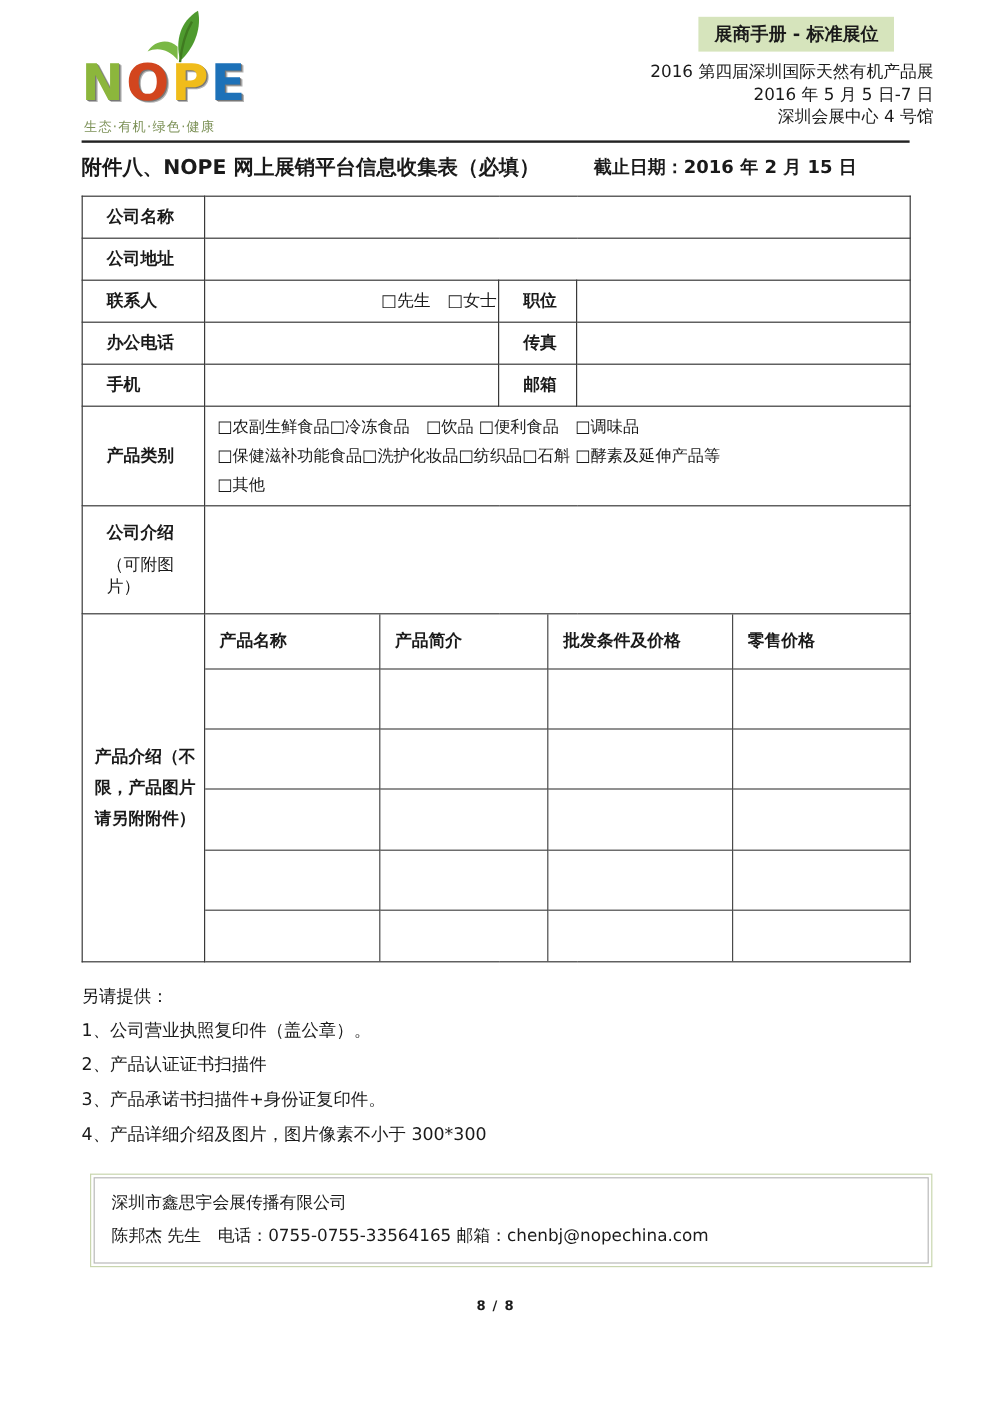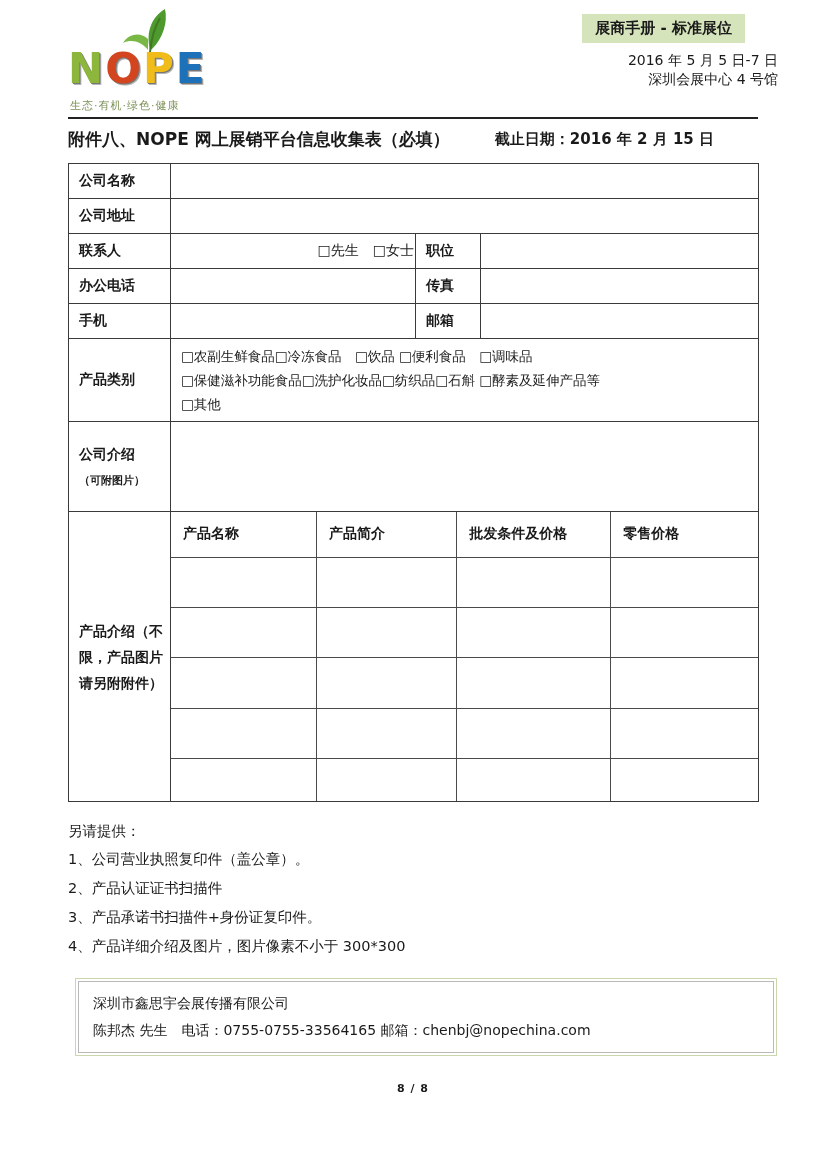--- a/index.html
+++ b/index.html
@@ -31,29 +31,29 @@
   .rule { border-top: 2px solid #222; margin-top: 3px; }
 
   
   .title-row { display: flex; justify-content: space-between; align-items: center; margin: 9px 0 12px 0; gap: 23px; }
   .doc-title { font-size: 17px; font-weight: bold; }
   .deadline { font-size: 15px; font-weight: bold; margin-right: 44px; }
 
   
   table.form { width: 690px; border-collapse: collapse; table-layout: fixed; margin-top: 4px; }
   table.form td { border: 1.5px solid #3a3a3a; }
-  td.lbl { font-weight: bold; font-size: 14px; padding-left: 10px; }
+  td.lbl { font-weight: bold; font-size: 14px; padding-left: 20px; }
   td.val { background: #fff; }
   td.ctr { text-align: right; font-size: 14px; }
   .r35 td { height: 35px; }
   .rcat td { height: 80px; }
   .rcert td { height: 56px; }
   .rintro td { height: 90px; }
   td.multi { font-size: 13.5px; line-height: 24px; padding: 5px 6px 5px 10px; font-weight: normal; }
-  .intro-note { font-size: 11px; margin-top: 9px; font-weight: bold; }
+  .intro-note { font-size: 14px; margin-top: 9px; font-weight: normal; }
   td.plbl { font-weight: bold; font-size: 14px; line-height: 26px; padding: 0 6px 0 10px; }
   td.pwrap { padding: 0; height: 289px; vertical-align: top; }
 
   table.inner { width: 100%; height: 289px; border-collapse: collapse; table-layout: fixed; }
   table.inner td { border: 1.4px solid #4a4a4a; }
   table.inner tr:first-child td { border-top: none; }
   table.inner tr:last-child td { border-bottom: none; }
   table.inner td:first-child { border-left: none; }
   table.inner td:last-child { border-right: none; }
   td.ith { font-weight: bold; font-size: 14px; padding-left: 12px; height: 45px; }
@@ -80,20 +80,21 @@
         <svg class="leaf" width="56" height="46" viewBox="0 0 56 46">
           <path d="M30 44 C 26 28, 30 12, 45 3 C 48 16, 43 32, 32 43 Z" style="fill:var(--leaf_dark)"></path>
           <path d="M28 44 C 21 35, 11 33, 3 37 C 9 27, 21 26, 28 33 Z" style="fill:var(--leaf_light)"></path>
           <path d="M30 46 C 31 36, 34 22, 40 12" stroke="#3f7a20" stroke-width="2" fill="none"></path>
         </svg>
         <div class="logo-word"><span class="c-n">N</span><span class="c-o">O</span><span class="c-p">P</span><span class="c-e">E</span></div>
         <div class="tagline">生态·有机·绿色·健康</div>
       </div>
       <div class="hdr-right">
         <div><span class="badge">展商手册 - 标准展位</span></div>
+        <div class="hdr-line">2016 第四届深圳国际天然有机产品展</div>
         <div class="hdr-line">2016 年 5 月 5 日-7 日</div>
         <div class="hdr-line">深圳会展中心 4 号馆</div>
       </div>
     </div>
 
     <div class="rule"></div>
 
     <div class="title-row">
       <div class="doc-title">附件八、NOPE 网上展销平台信息收集表（必填）</div>
       <div class="deadline">截止日期：2016 年 2 月 15 日</div>

